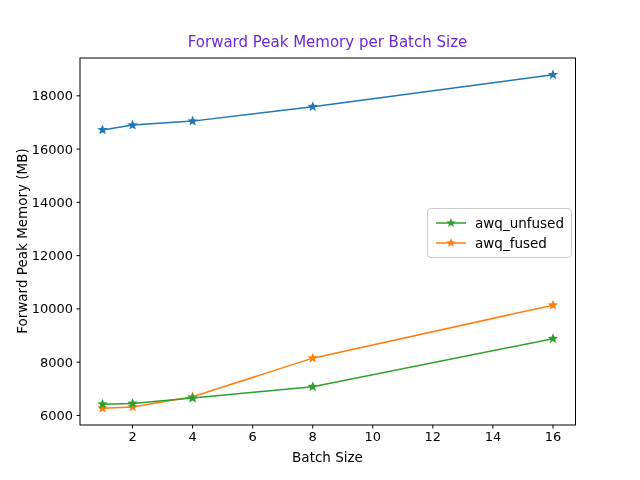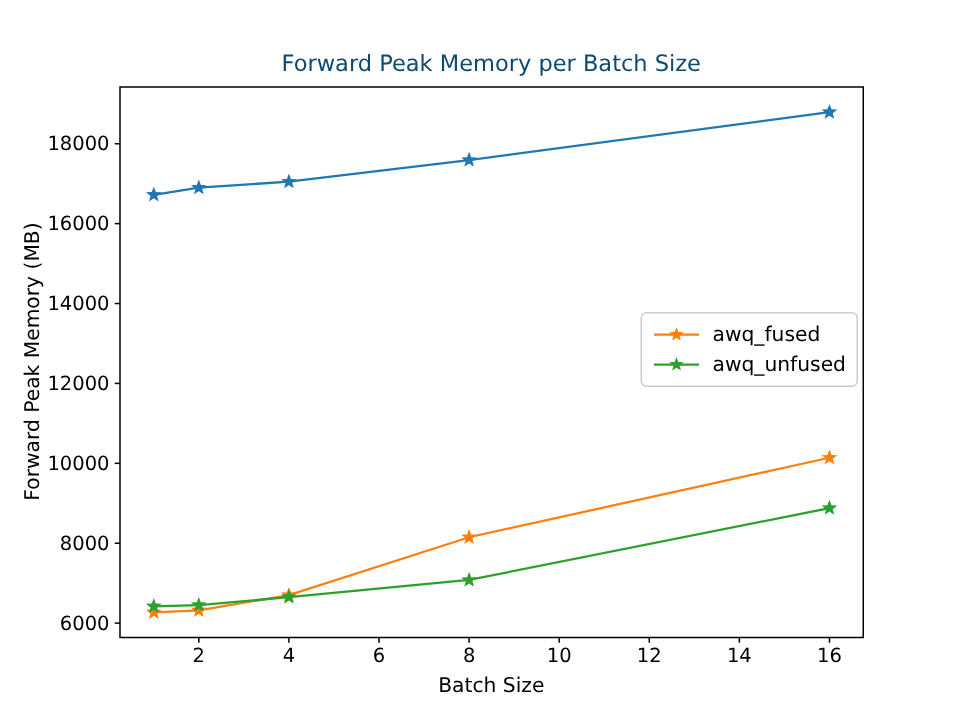--- a/index.html
+++ b/index.html
@@ -11,21 +11,21 @@
     font-family: "DejaVu Sans", "Liberation Sans", sans-serif;
     color: #000;
     overflow: hidden;
   }
   #chart-svg { position: absolute; left: 0; top: 0; }
   .title {
     position: absolute;
     left: 80px; top: 33px; width: 495px;
     text-align: center;
     font-size: 15px;
-    color: #0c4a6e;
+    color: #6d28d9;
     white-space: nowrap;
   }
   .xlabel {
     position: absolute;
     left: 80px; top: 449px; width: 495px;
     text-align: center;
     font-size: 13.5px;
   }
   .ylabel {
     position: absolute;
@@ -110,26 +110,26 @@
 
   <div class="title">Forward Peak Memory per Batch Size</div>
 
   <div class="xlabel">Batch Size</div>
 
   <div class="ylabel">Forward Peak Memory (MB)</div>
 
   <div class="legend">
     <div class="legend-entry">
       <svg class="legend-sample" viewBox="0 0 32 14">
+          <line x1="1" y1="7" x2="31" y2="7" stroke="#2ca02c" stroke-width="1.5"></line>
+          <path d="M16.00,2.00L17.23,5.30L20.76,5.45L18.00,7.65L18.94,11.05L16.00,9.10L13.06,11.05L14.00,7.65L11.24,5.45L14.77,5.30Z" fill="#2ca02c"></path>
+        </svg>
+      <span class="legend-label">awq_unfused</span>
+    </div>
+    <div class="legend-entry">
+      <svg class="legend-sample" viewBox="0 0 32 14">
           <line x1="1" y1="7" x2="31" y2="7" stroke="#ff7f0e" stroke-width="1.5"></line>
           <path d="M16.00,2.00L17.23,5.30L20.76,5.45L18.00,7.65L18.94,11.05L16.00,9.10L13.06,11.05L14.00,7.65L11.24,5.45L14.77,5.30Z" fill="#ff7f0e"></path>
         </svg>
       <span class="legend-label">awq_fused</span>
     </div>
-    <div class="legend-entry">
-      <svg class="legend-sample" viewBox="0 0 32 14">
-          <line x1="1" y1="7" x2="31" y2="7" stroke="#2ca02c" stroke-width="1.5"></line>
-          <path d="M16.00,2.00L17.23,5.30L20.76,5.45L18.00,7.65L18.94,11.05L16.00,9.10L13.06,11.05L14.00,7.65L11.24,5.45L14.77,5.30Z" fill="#2ca02c"></path>
-        </svg>
-      <span class="legend-label">awq_unfused</span>
-    </div>
   </div>
 </div>
 
 </body></html>

